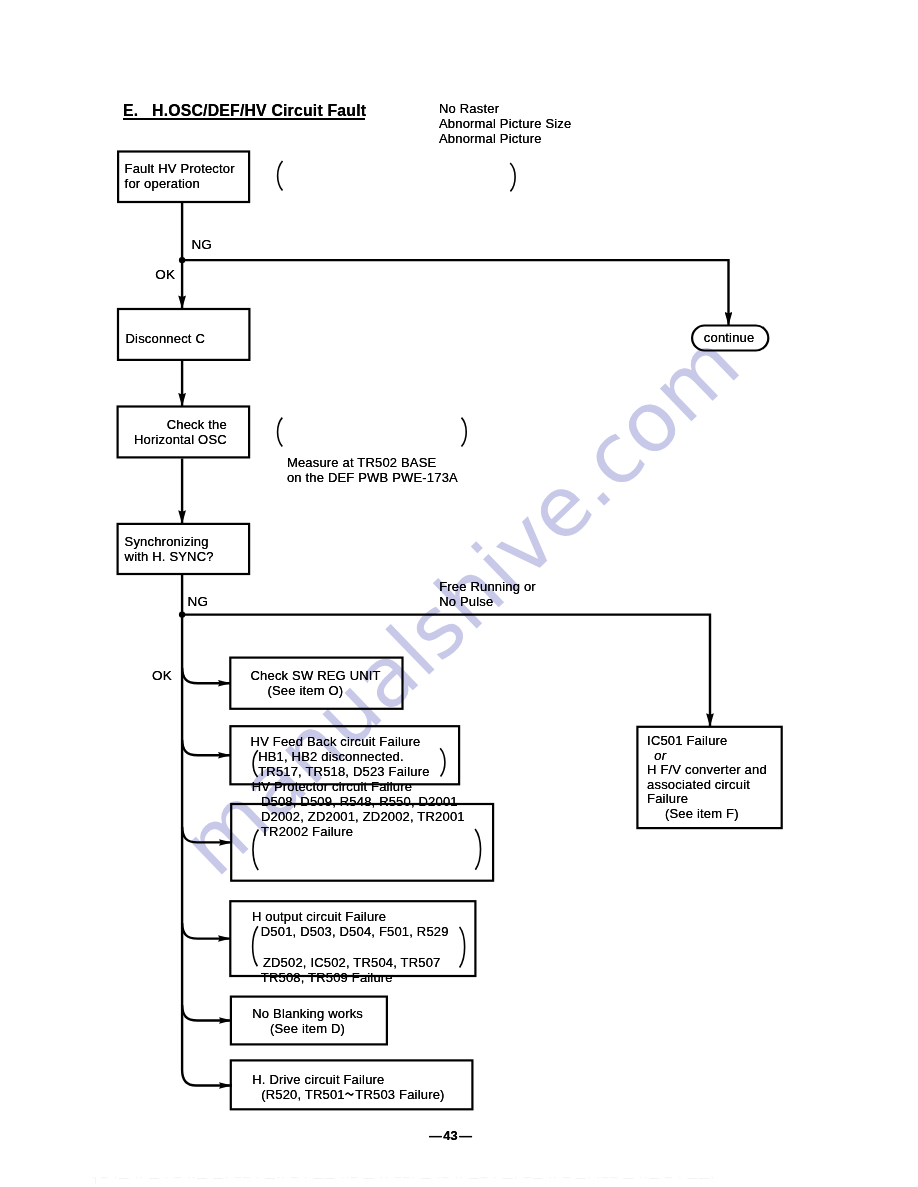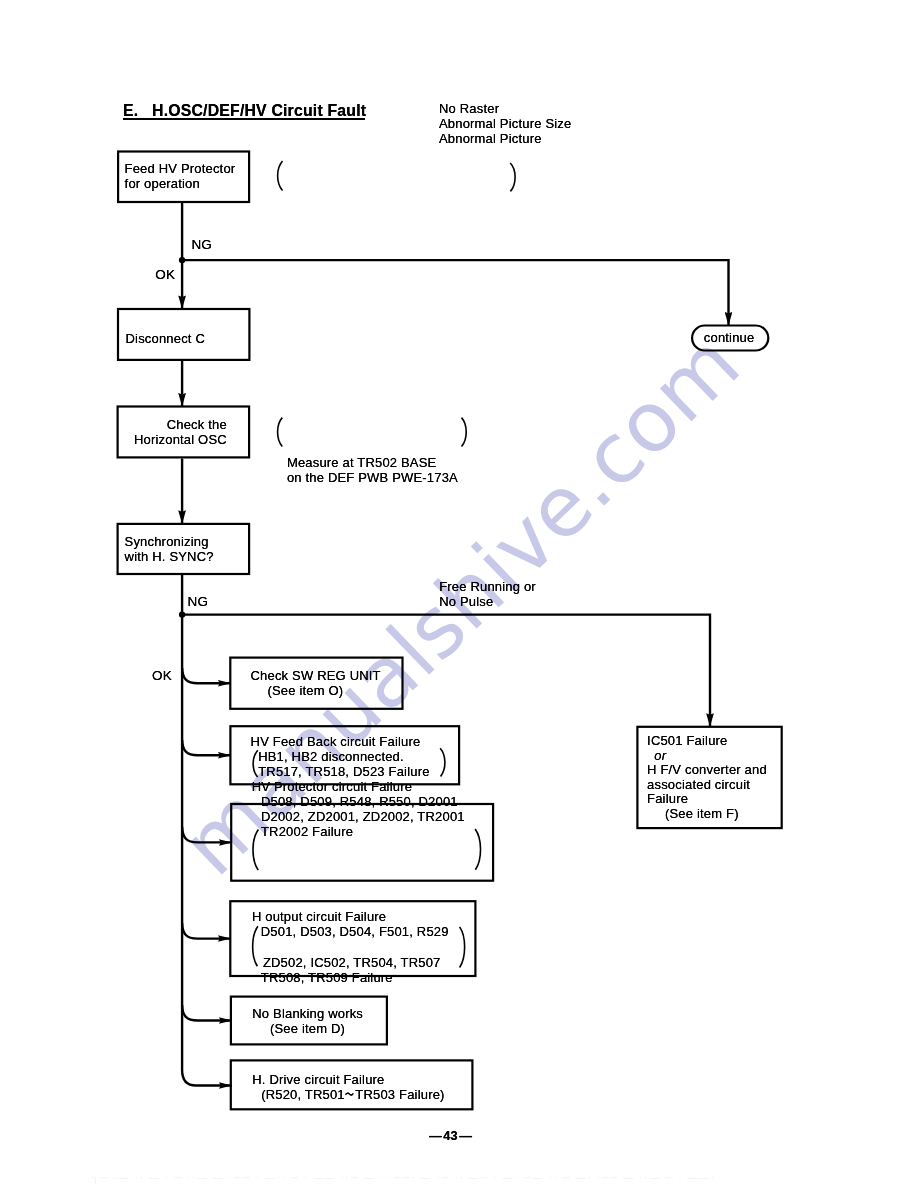--- a/index.html
+++ b/index.html
@@ -90,21 +90,21 @@
       <path d="M 257.8 750.2 C 251.6 757.5 251.6 770 257.6 777.1"></path>
       <path d="M 440.2 748.3 C 446.4 755.6 446.4 769 440.6 776.4"></path>
       <path d="M 258.4 829.4 C 251.2 839 251.2 860 258.2 870.1"></path>
       <path d="M 475.1 829.1 C 482.3 838.8 482.3 859.8 475.4 869.8"></path>
       <path d="M 257.9 926.2 C 251.0 935.8 251.0 956.7 257.4 966.3"></path>
       <path d="M 459.6 926.9 C 466.3 936.4 466.3 957.7 459.6 967.5"></path>
     </g>
   </svg>
 
   <div class="t" style="left:124.6px;top:161.2px;">
-    <div>Feed HV Protector</div>
+    <div>Fault HV Protector</div>
     <div>for operation</div>
   </div>
 
 
   <div class="t" style="left:125.5px;top:331px;">
     <div>Disconnect C</div>
   </div>
 
   <div class="t" style="left:134px;top:416.6px;text-align:right;">
     <div>Check the</div>

